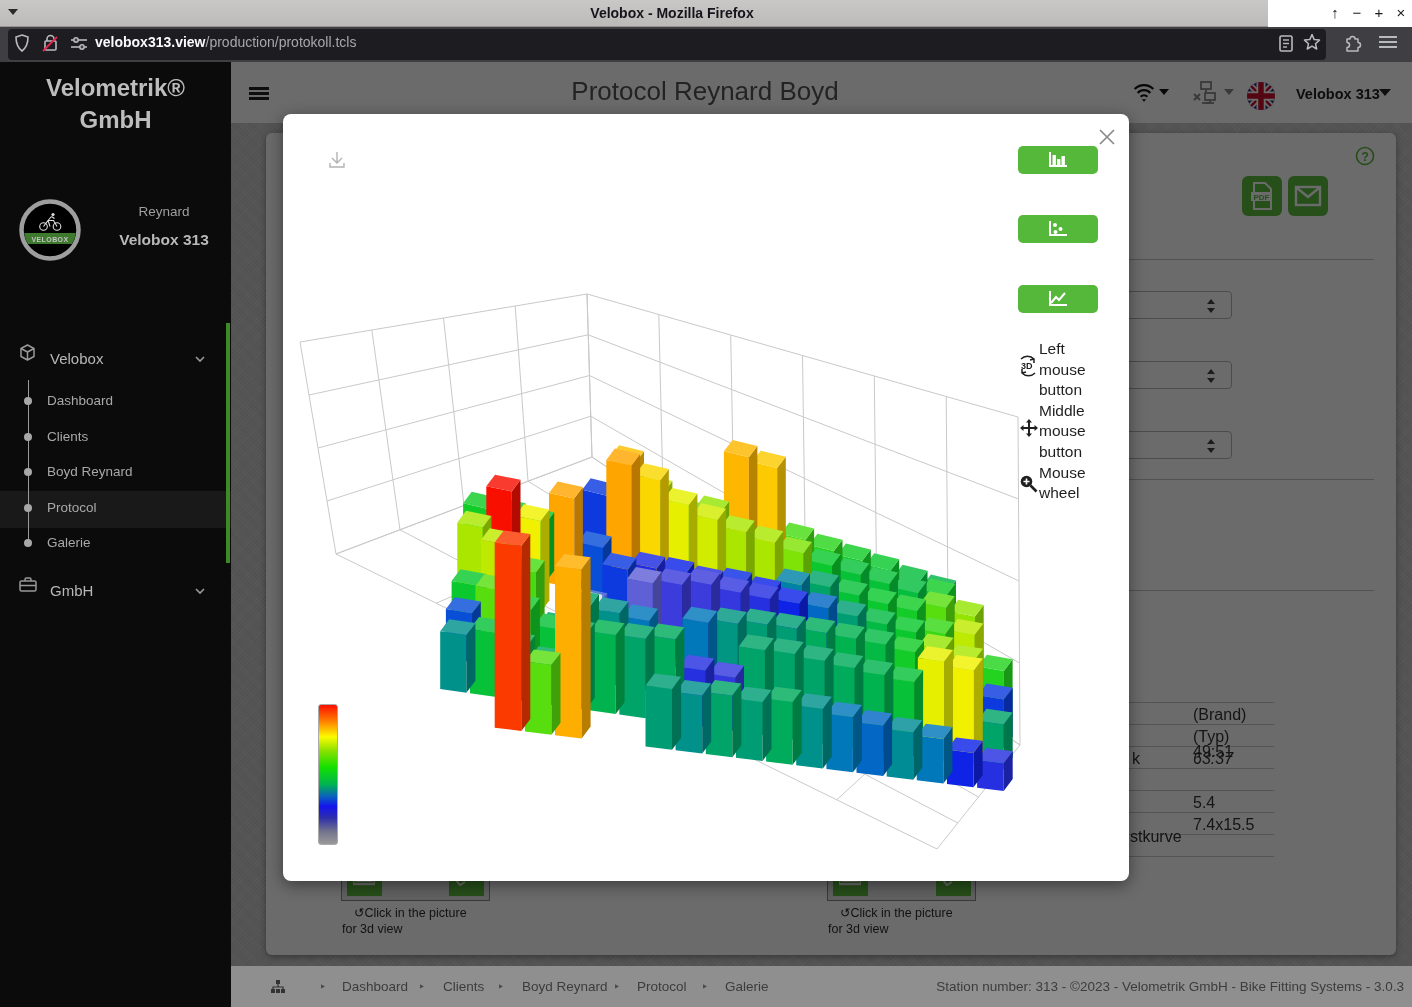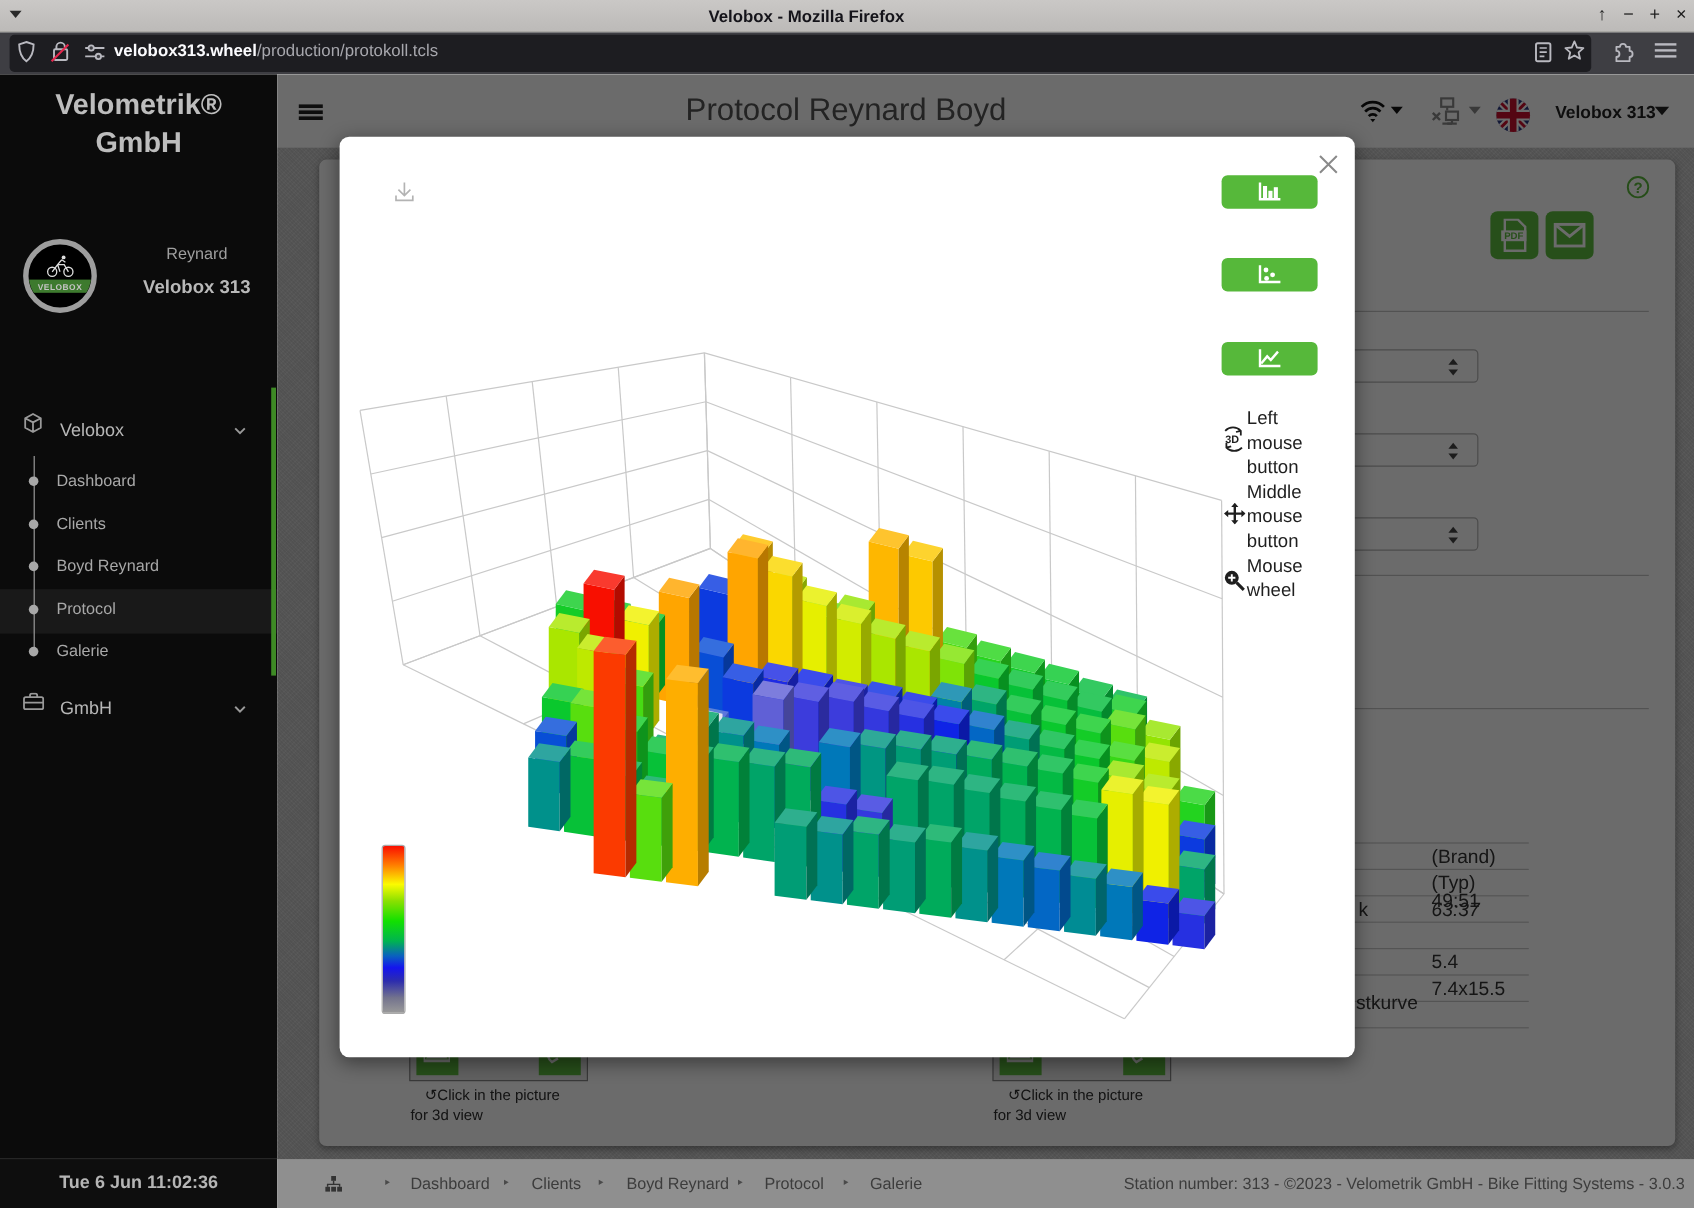--- a/index.html
+++ b/index.html
@@ -1,18 +1,18 @@
 <!DOCTYPE html>
 <html><head><meta charset="utf-8">
 <style>
   * { margin:0; padding:0; box-sizing:border-box; }
   html,body { width:1412px; height:1007px; overflow:hidden; font-family:"Liberation Sans", sans-serif; }
   .abs { position:absolute; }
   
-  #titlebar { position:absolute; left:0; top:0; width:1412px; height:27px;
+  #titlebar { position:absolute; left:0; top:0; width:1268px; height:27px;
     background:linear-gradient(#cac8c6,#bcbab8); border-bottom:1px solid #96948f; }
   #titlebar .title { position:absolute; left:0; width:1344px; top:5px; text-align:center;
     font-size:14px; font-weight:bold; color:#15141a; }
   #titlebar .tb-left { position:absolute; left:8px; top:9px; width:0; height:0;
     border-left:5px solid transparent; border-right:5px solid transparent; border-top:6px solid #2a2a2a; }
   .winbtn { position:absolute; top:3px; width:20px; height:20px; color:#1b1b1b; font-size:15px;
     text-align:center; line-height:20px; }
   #urlbar { position:absolute; left:0; top:27px; width:1412px; height:35px; background:#3e3e43; }
   #urlfield { position:absolute; left:8px; top:2px; width:1318px; height:31px; background:#1d1d21; border-radius:4px; }
   .uicon { position:absolute; top:4px; }
@@ -98,21 +98,21 @@
     <rect x="4" y="10" width="11" height="9" rx="1" fill="none" stroke="#b9b9c0" stroke-width="1.6"></rect>
     <path d="M6 10 V8 a3.5 3.5 0 0 1 7 0 V10" fill="none" stroke="#b9b9c0" stroke-width="1.6"></path>
     <line x1="2" y1="20" x2="16" y2="6" stroke="#e3274d" stroke-width="1.8"></line>
   </svg>
   <svg class="uicon" style="left:69px" width="20" height="25" viewBox="0 0 20 25">
     <line x1="2" y1="9" x2="18" y2="9" stroke="#b9b9c0" stroke-width="1.6"></line>
     <line x1="2" y1="16" x2="18" y2="16" stroke="#b9b9c0" stroke-width="1.6"></line>
     <circle cx="7" cy="9" r="2.2" fill="#3e3e43" stroke="#b9b9c0" stroke-width="1.5"></circle>
     <circle cx="13" cy="16" r="2.2" fill="#3e3e43" stroke="#b9b9c0" stroke-width="1.5"></circle>
   </svg>
-  <div id="urltext"><b>velobox313.wheel</b><span class="dim">/production/protokoll.tcls</span></div>
+  <div id="urltext"><b>velobox313.view</b><span class="dim">/production/protokoll.tcls</span></div>
   <svg class="uicon" style="left:1277px" width="18" height="25" viewBox="0 0 18 25">
     <rect x="3" y="5" width="12" height="15" rx="1.5" fill="none" stroke="#b9b9c0" stroke-width="1.6"></rect>
     <line x1="6" y1="9" x2="12" y2="9" stroke="#b9b9c0" stroke-width="1.4"></line>
     <line x1="6" y1="12.5" x2="12" y2="12.5" stroke="#b9b9c0" stroke-width="1.4"></line>
     <line x1="6" y1="16" x2="10" y2="16" stroke="#b9b9c0" stroke-width="1.4"></line>
   </svg>
   <svg class="uicon" style="left:1302px" width="20" height="25" viewBox="0 0 20 25">
     <path d="M10 3.5 L12.2 8.6 L17.5 9.1 L13.5 12.7 L14.7 18 L10 15.2 L5.3 18 L6.5 12.7 L2.5 9.1 L7.8 8.6 Z" fill="none" stroke="#b9b9c0" stroke-width="1.5" stroke-linejoin="round"></path>
   </svg>
   <svg class="uicon" style="left:1343px" width="20" height="25" viewBox="0 0 20 25">
@@ -170,21 +170,20 @@
     <svg class="abs" style="left:19px;top:14px" width="18" height="15" viewBox="0 0 18 15">
       <rect x="1" y="4" width="16" height="10" rx="1.5" fill="none" stroke="#999" stroke-width="1.5"></rect>
       <path d="M6 4 V2.5 A1.5 1.5 0 0 1 7.5 1 H10.5 A1.5 1.5 0 0 1 12 2.5 V4" fill="none" stroke="#999" stroke-width="1.5"></path>
       <line x1="1" y1="8.5" x2="17" y2="8.5" stroke="#999" stroke-width="1.5"></line>
     </svg>
     <span class="lbl">GmbH</span>
     <svg class="chev" viewBox="0 0 12 12">
         <path d="M2 4 L6 8 L10 4" fill="none" stroke="#999" stroke-width="1.6"></path>
       </svg>
   </div>
-  <div id="sb-foot">Tue 6 Jun 11:02:36</div>
 </div>
 
 <div id="main">
   <div id="texture"></div>
   <div id="card">
     <svg class="abs" style="left:1089px;top:13px" width="20" height="20" viewBox="0 0 20 20">
       <circle cx="10" cy="10" r="8.5" fill="none" stroke="#5cb83c" stroke-width="1.6"></circle>
       <text x="10" y="14.5" font-size="12.5" fill="#5cb83c" text-anchor="middle" font-weight="bold">?</text>
     </svg>
     <div class="gsq" style="left:976px;top:43px;">

